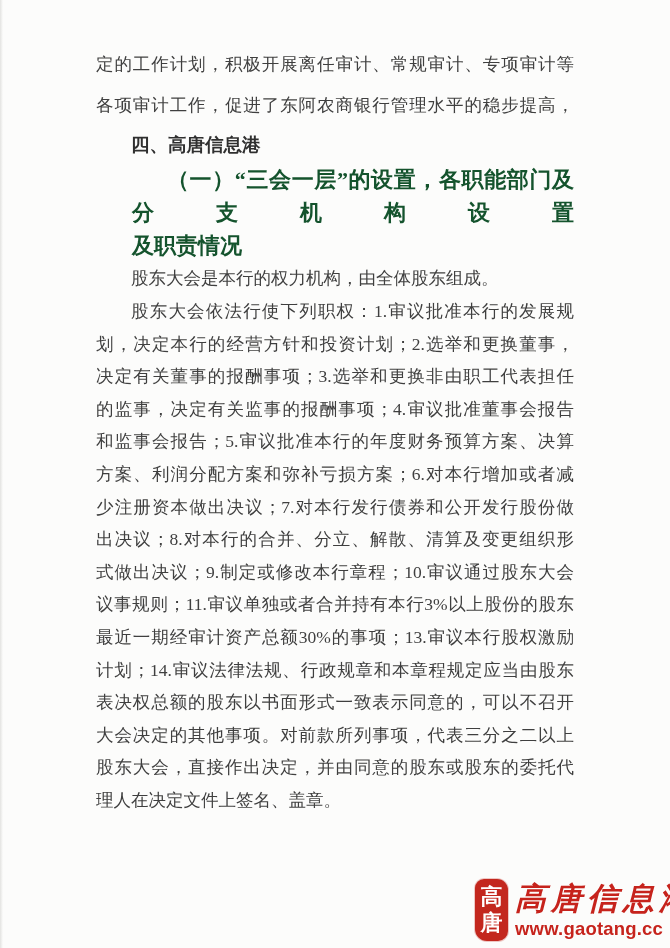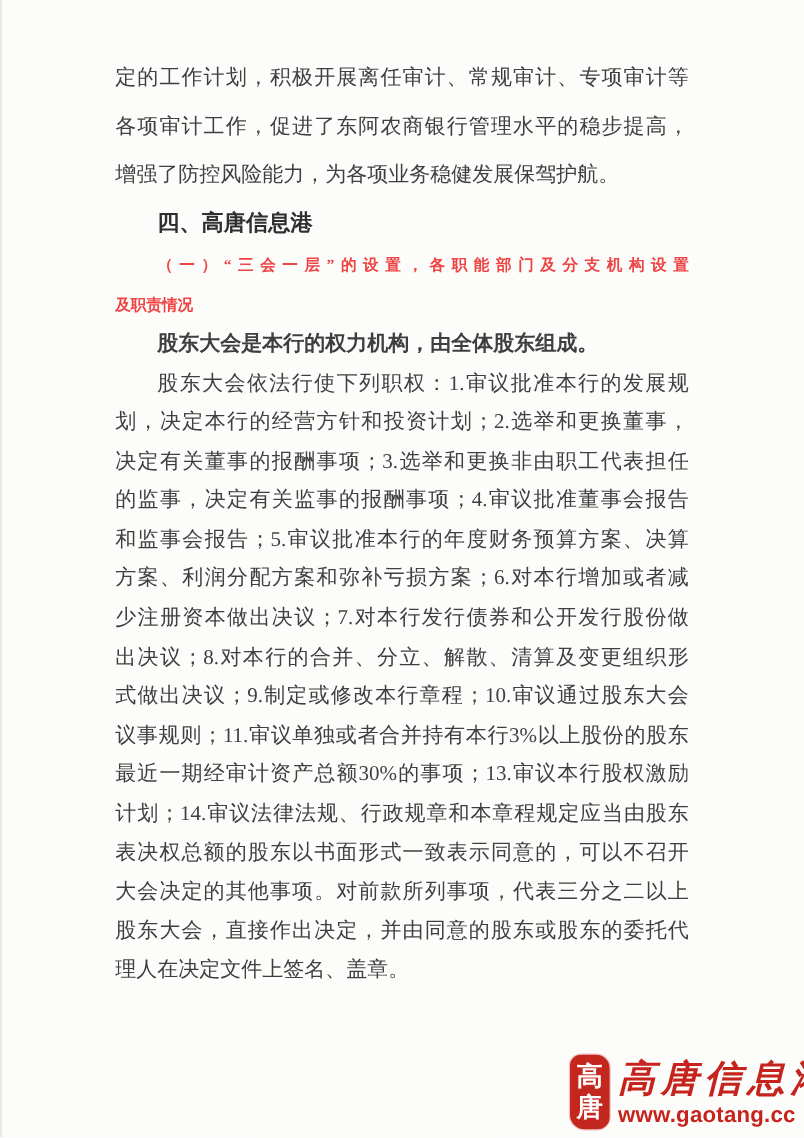--- a/index.html
+++ b/index.html
@@ -41,28 +41,29 @@
     font-weight: bold;
     font-size: 18.5px;
     line-height: 35px;
     color: #2f2f2f;
     text-indent: 35px;
     margin-top: 2px;
   }
   .h2 { margin-top: 1px; }
   .h2 .tline {
     font-weight: bold;
-    font-size: 13px;
+    font-size: 22px;
     line-height: 33px;
-    color: #ef4444;
+    color: #14532d;
+    margin-left: 36px;
   }
   .h2 .tline:first-child { text-indent: 35px; }
 
   .para-b1 .tline { line-height: 33px; }
-  .para-b1 .tline:first-child { text-indent: 35px; font-weight: bold; }
+  .para-b1 .tline:first-child { text-indent: 35px; }
 
   .para-b2 .tline { line-height: 32.6px; }
   .para-b2 .tline:first-child { text-indent: 35px; }
 
   .pagenum {
     position: absolute;
     left: 96px;
     top: 863px;
     width: 478px;
     text-align: center;
@@ -118,21 +119,20 @@
 </head>
 <body>
 
 <div class="page">
 
   <div class="textblock">
 
     <div class="para para-cont">
         <div class="tline fill">定的工作计划，积极开展离任审计、常规审计、专项审计等</div>
         <div class="tline fill">各项审计工作，促进了东阿农商银行管理水平的稳步提高，</div>
-        <div class="tline">增强了防控风险能力，为各项业务稳健发展保驾护航。</div>
       </div>
 
     <div class="h1">四、高唐信息港</div>
 
     <div class="para h2">
         <div class="tline fill">（一）“三会一层”的设置，各职能部门及分支机构设置</div>
         <div class="tline">及职责情况</div>
       </div>
 
     <div class="para para-b1">

